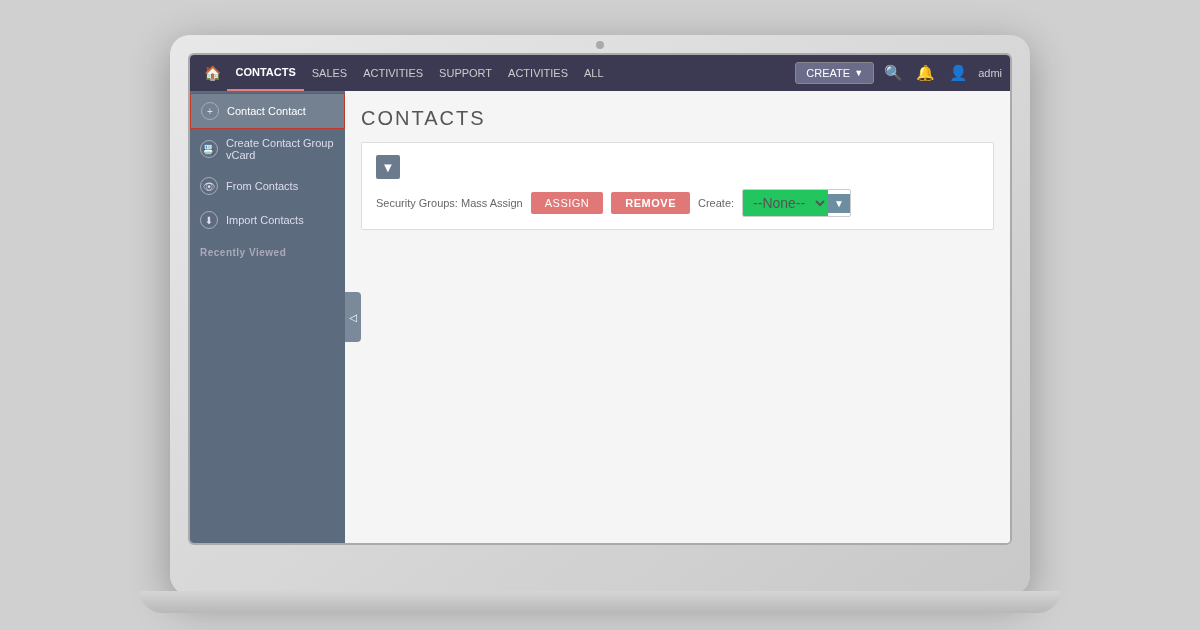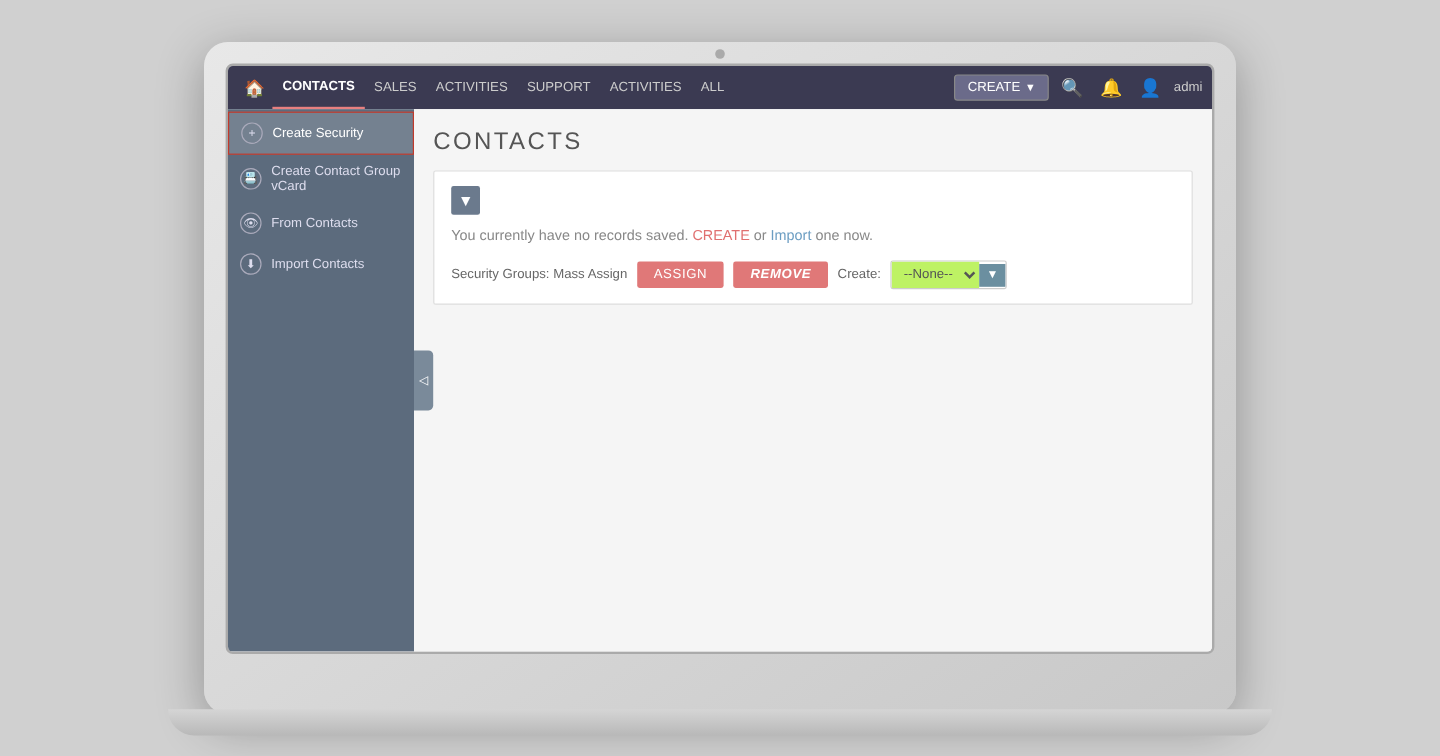--- a/index.html
+++ b/index.html
@@ -259,44 +259,42 @@
     .btn-remove {
       background: #e07878;
       color: #fff;
       border: none;
       padding: 5px 14px;
       font-size: 11px;
       border-radius: 2px;
       cursor: pointer;
       font-weight: bold;
       letter-spacing: 0.5px;
-      font-style: italic;
     }
 
     .group-label {
       color: #666;
       font-size: 11px;
     }
 
     .group-select-wrapper {
       display: flex;
       align-items: center;
       border: 1px solid #ccc;
       border-radius: 2px;
       overflow: hidden;
     }
 
     .group-select {
       border: none;
-      background: #bef264;
-      font-size: 11px;
+      background: #22c55e;
+      font-size: 14px;
       padding: 4px 6px;
       color: #555;
       outline: none;
-      text-align: center;
     }
 
     .group-select-arrow {
       background: #6b8fa0;
       color: #fff;
       padding: 4px 6px;
       font-size: 10px;
       cursor: pointer;
     }
 
@@ -361,58 +359,52 @@
         <span class="topnav-user">admi</span>
       </div>
     </div>
 
     <div class="main-area">
 
       <div class="sidebar" style="position:relative;">
 
         <div class="sidebar-item active">
           <div class="sidebar-icon">+</div>
-          <span>Create Security</span>
+          <span>Contact Contact</span>
         </div>
 
         <div class="sidebar-item">
           <div class="sidebar-icon">📇</div>
           <span>Create Contact Group vCard</span>
         </div>
 
         <div class="sidebar-item">
           <div class="sidebar-icon">👁</div>
           <span>From Contacts</span>
         </div>
 
         <div class="sidebar-item">
           <div class="sidebar-icon">⬇</div>
           <span>Import Contacts</span>
         </div>
 
+        <div class="sidebar-section-title">Recently Viewed</div>
 
         <div class="sidebar-collapse">◁</div>
       </div>
 
       <div class="content">
         <h1 class="page-title">CONTACTS</h1>
 
         <div class="content-card">
 
           <div class="filter-bar">
             <div class="filter-icon">▼</div>
           </div>
 
-          <div class="empty-msg">
-            <span>You currently have no records saved. </span>
-            <span class="link-create">CREATE</span>
-            <span> or </span>
-            <span class="link-import">Import</span>
-            <span> one now.</span>
-          </div>
 
           <div class="mass-assign-bar">
             <span class="group-label">Security Groups: Mass Assign</span>
             <button class="btn-assign">ASSIGN</button>
             <button class="btn-remove">REMOVE</button>
             <span class="group-label">Create:</span>
             <div class="group-select-wrapper">
               <select class="group-select">
                 <option>--None--</option>
               </select>

